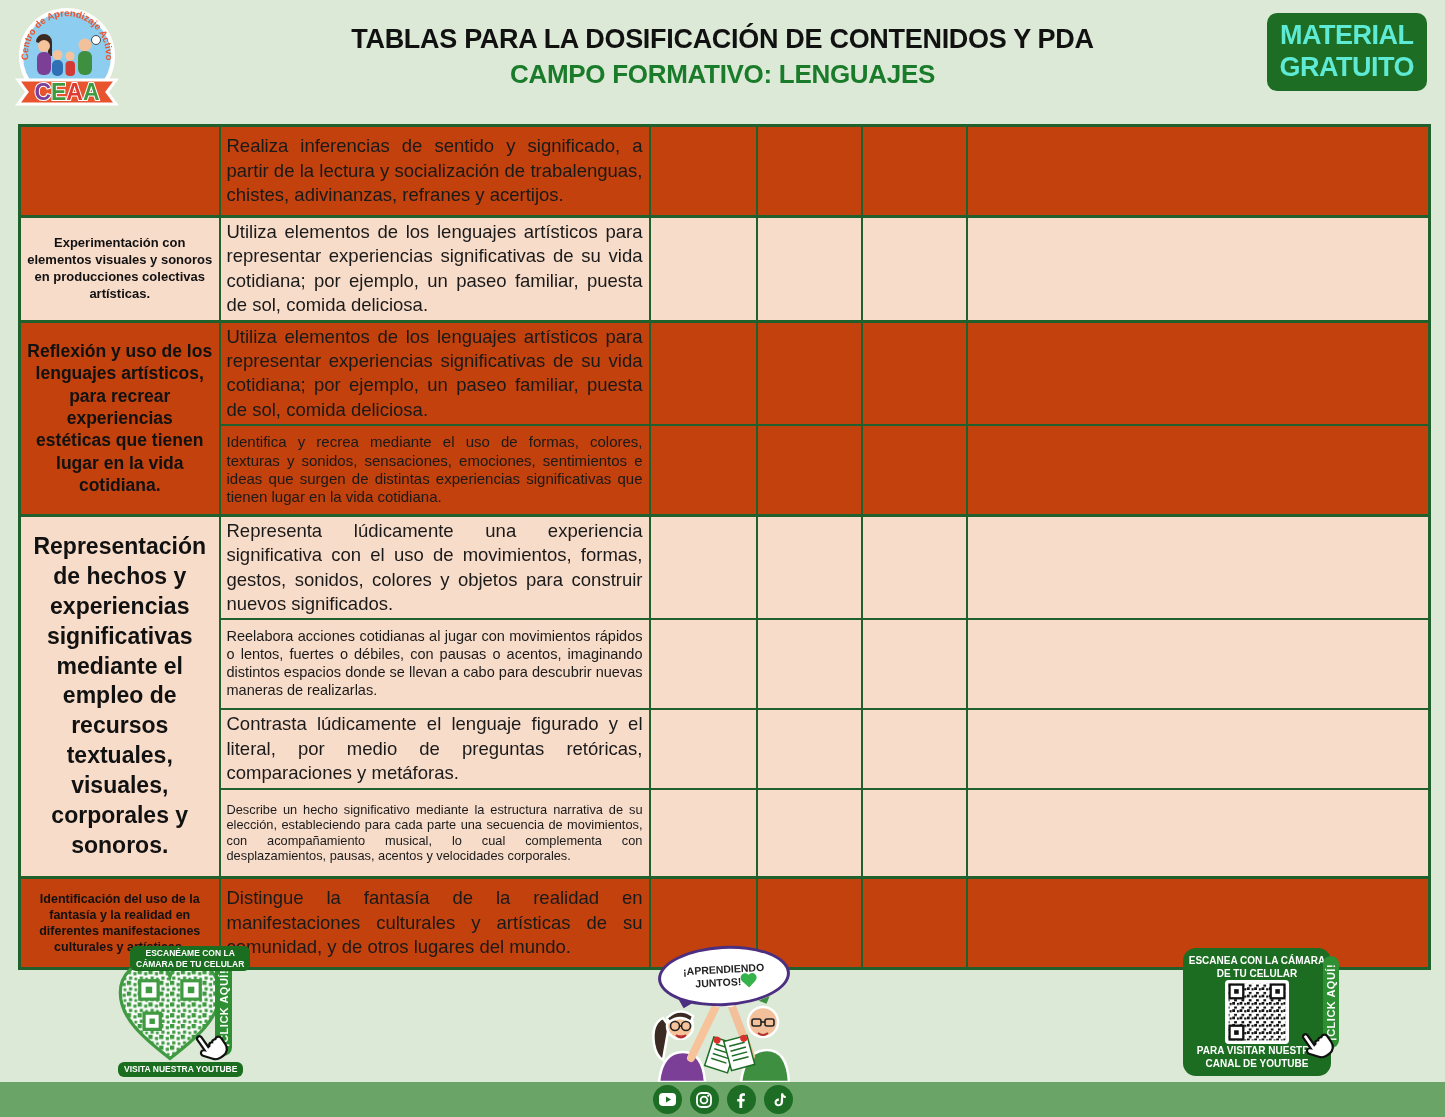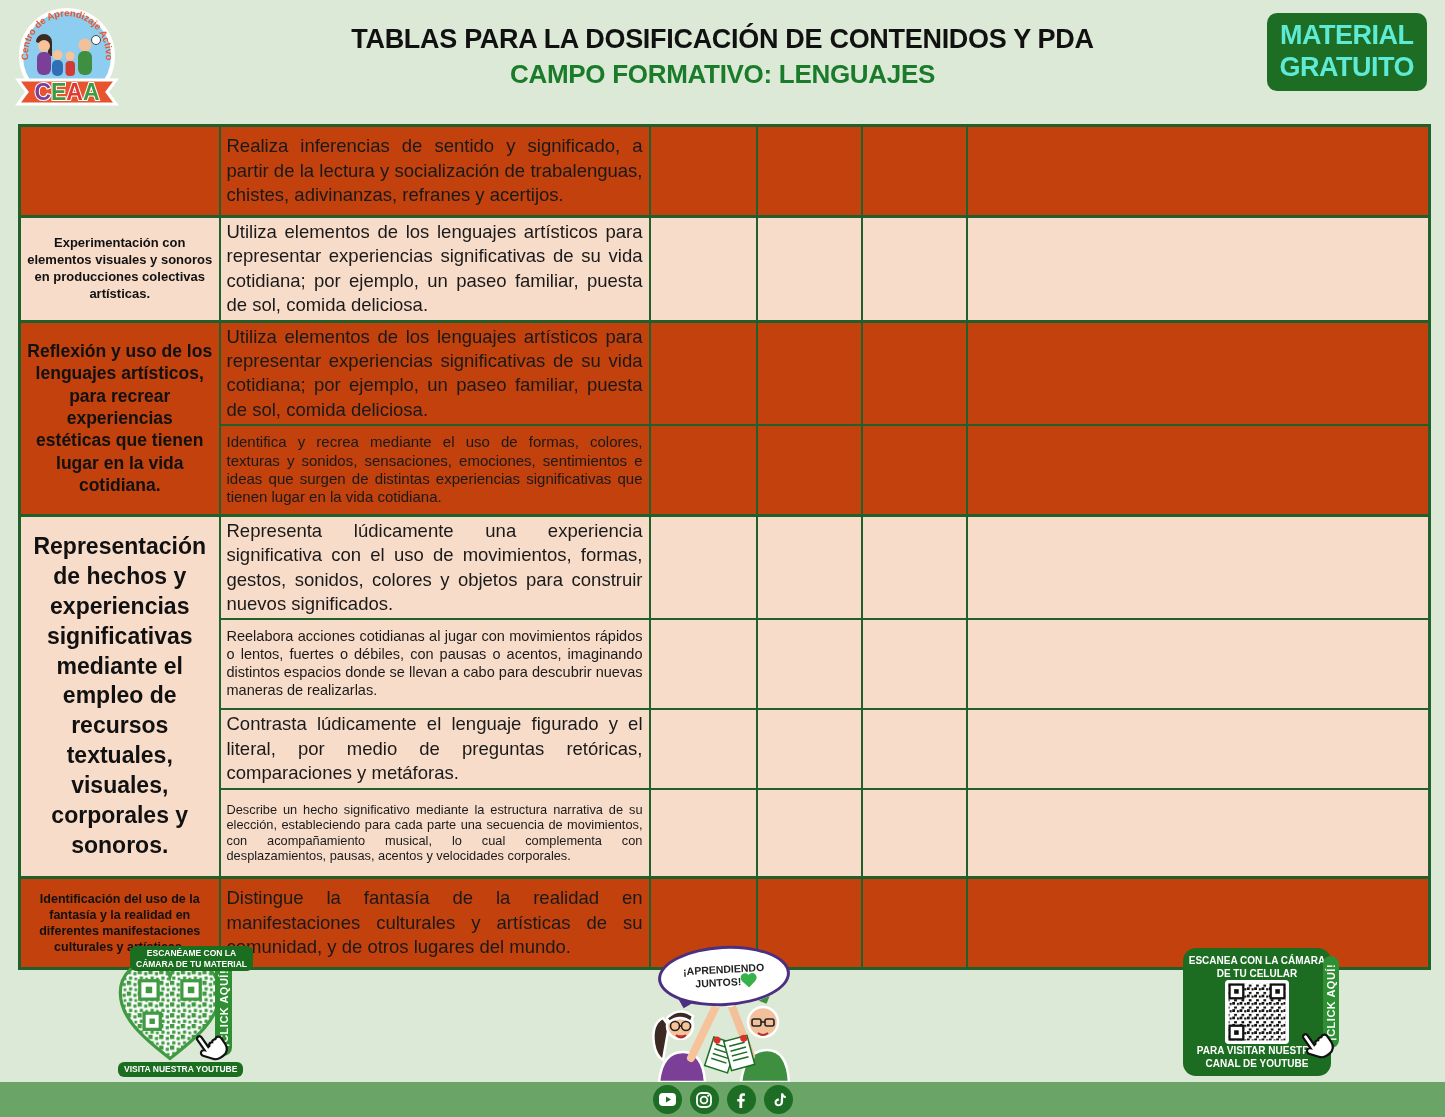--- a/index.html
+++ b/index.html
@@ -199,21 +199,21 @@
       <td></td>
       <td></td>
       <td></td>
     </tr>
   </tbody>
 </table>
 
 <div class="left-qr">
   <div class="mini-badge" style="left:30px;top:0;">
     <div>ESCANÉAME CON LA</div>
-    <div>CÁMARA DE TU MATERIAL</div>
+    <div>CÁMARA DE TU CELULAR</div>
   </div>
   <svg style="position:absolute;left:16px;top:13px;z-index:1;" width="108" height="104" viewBox="0 0 100 96">
     <defs>
       <pattern id="hp" width="10" height="10" patternUnits="userSpaceOnUse">
         <rect x="0" y="0" width="4" height="4" fill="#3f9a41"></rect>
         <rect x="6" y="2" width="3" height="3" fill="#3f9a41"></rect>
         <rect x="2" y="6" width="3" height="3" fill="#3f9a41"></rect>
         <rect x="7" y="7" width="2.6" height="2.6" fill="#3f9a41"></rect>
       </pattern>
     </defs>

